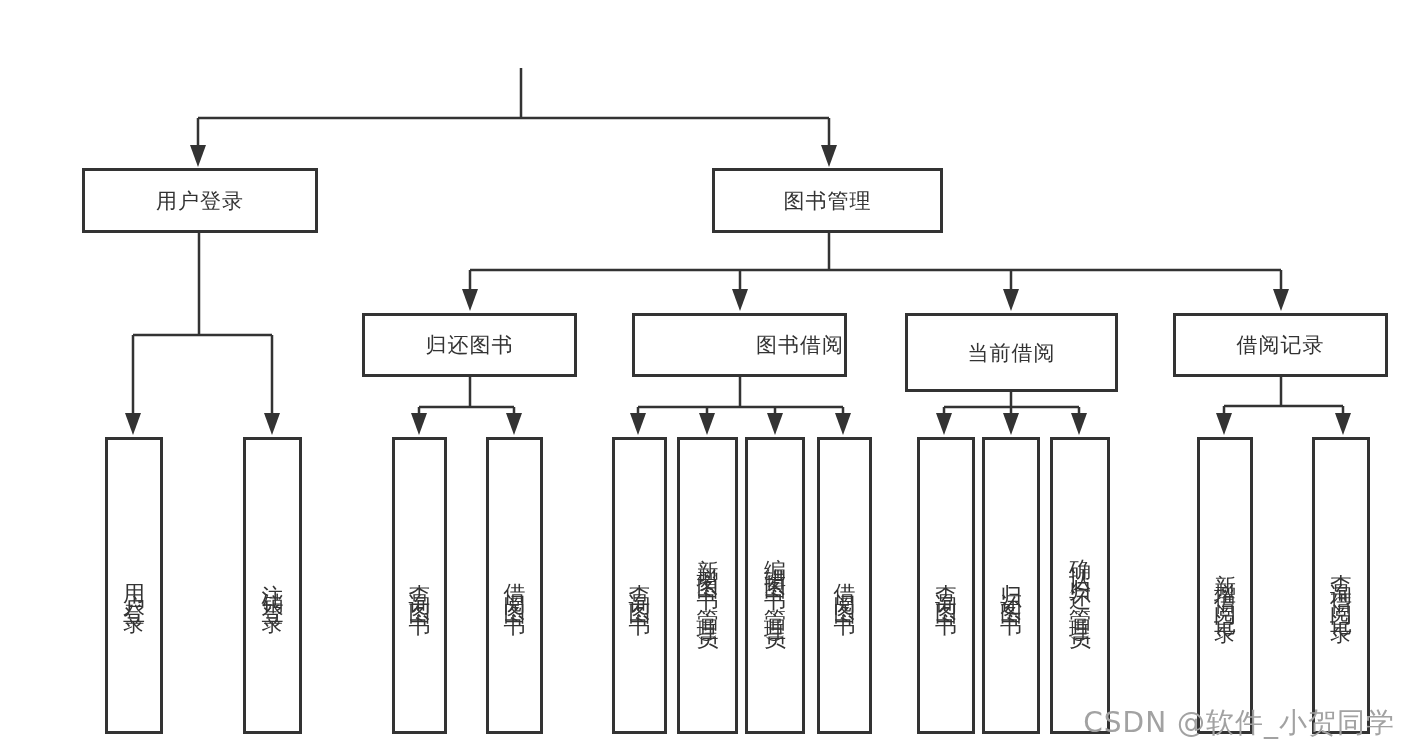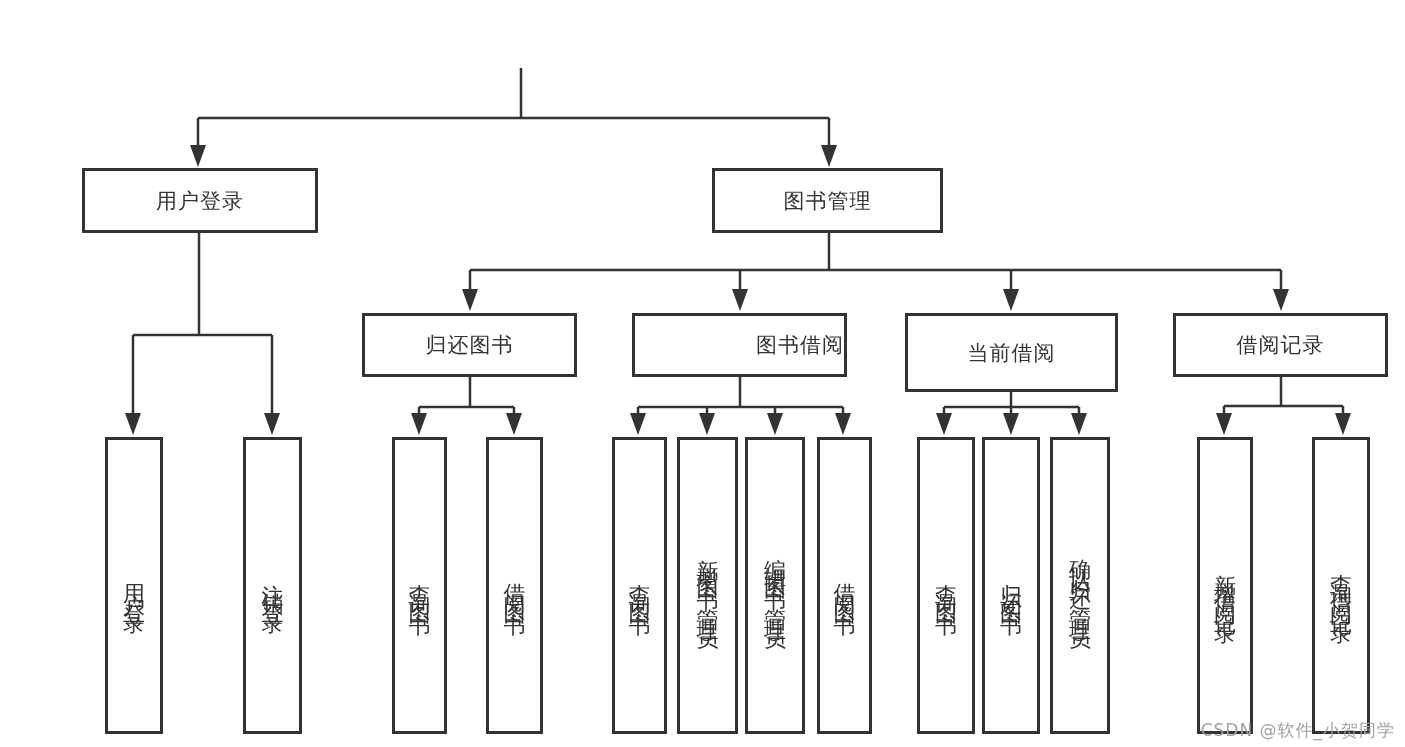--- a/index.html
+++ b/index.html
@@ -60,21 +60,21 @@
     font-size: 22px;
     line-height: 1;
     letter-spacing: 10px;
     white-space: nowrap;
   }
   #watermark {
     position: absolute;
     right: 10px;
     bottom: 5px;
     z-index: 3;
-    font-size: 17px;
+    font-size: 28px;
     color: #a2a2a2;
     letter-spacing: 1px;
     white-space: nowrap;
   }
 </style>
 </head>
 <body>
 
 <div id="canvas">
 

